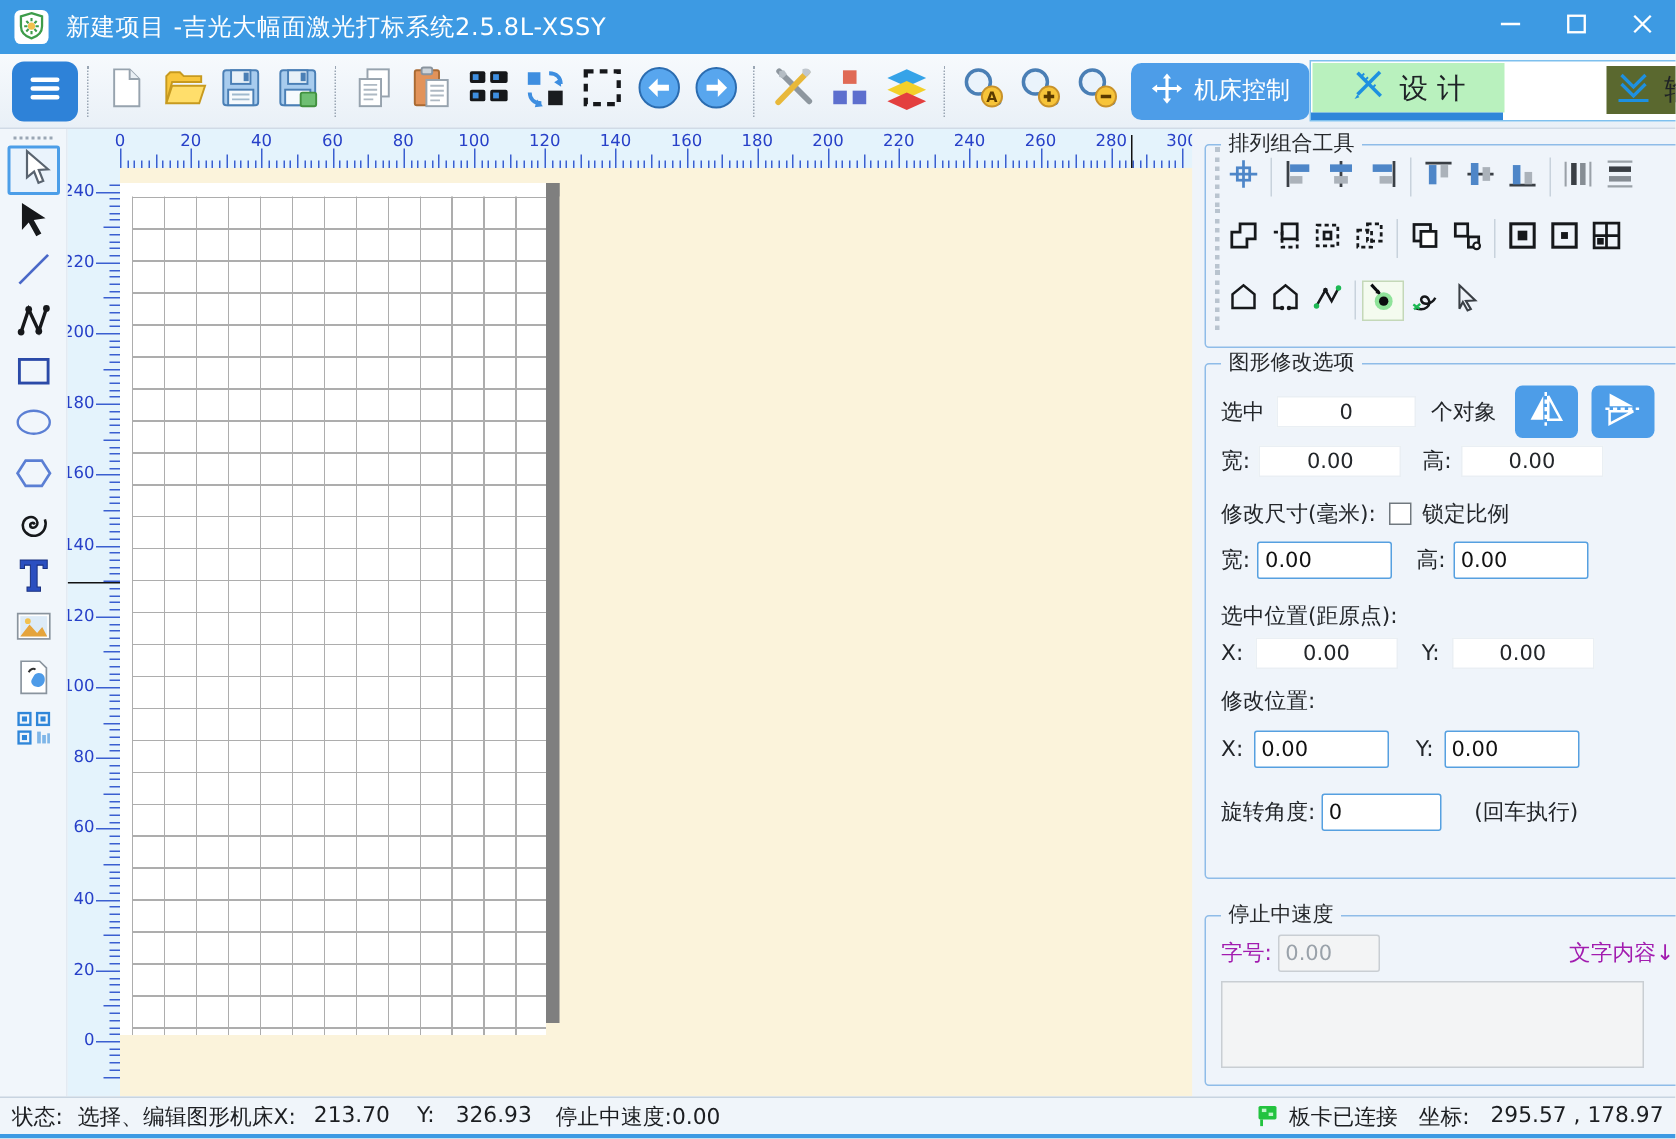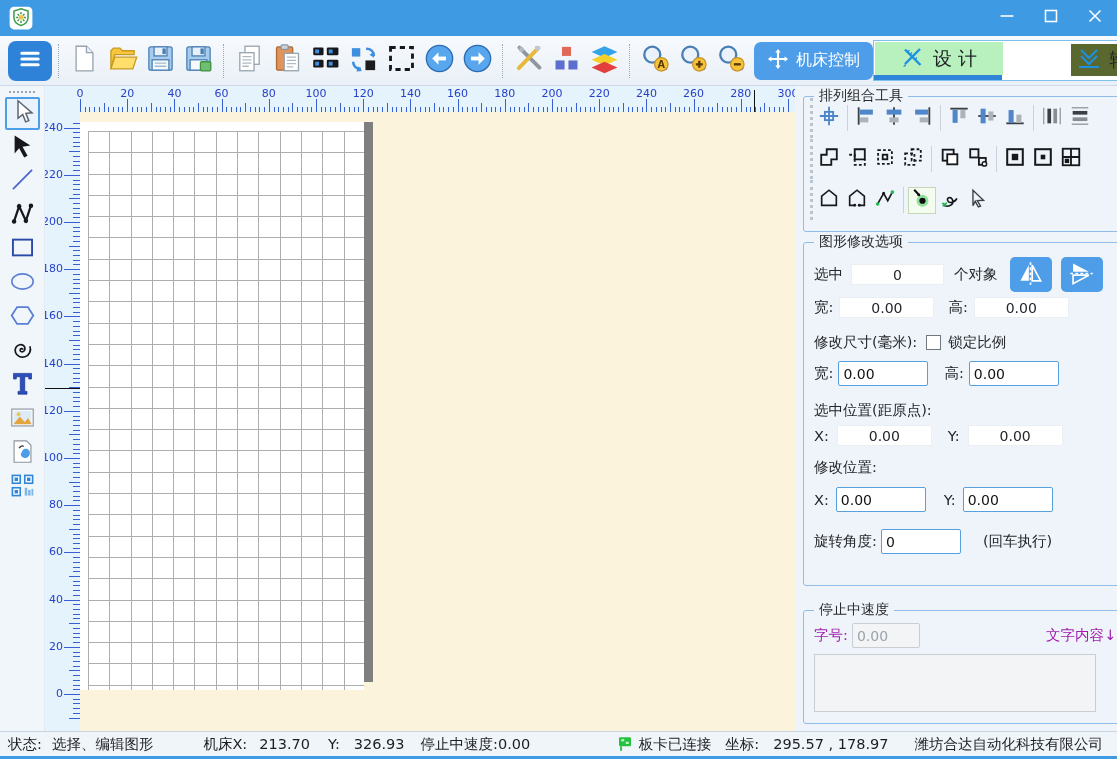--- a/index.html
+++ b/index.html
@@ -95,20 +95,21 @@
 
   <div id="titlebar">
     <span id="app-logo"><svg viewBox="0 0 24 24" xmlns="http://www.w3.org/2000/svg">
           <rect x="1.5" y="1.5" width="21" height="21" rx="4" fill="#fff"></rect>
           <path d="M12 3.5l6.5 2v6c0 4.5-3.5 6.5-6.5 7.5-3-1-6.5-3-6.5-7.5v-6z" fill="none" stroke="#3E9C4A" stroke-width="1.4"></path>
           <circle cx="12" cy="11.5" r="2.2" fill="#F2C14E"></circle>
           <g stroke="#3E9C4A" stroke-width="1.3">
             <path d="M12 6.5v2M12 14.5v2M7.5 11.5h2M14.5 11.5h2M8.8 8.3l1.4 1.4M13.8 13.3l1.4 1.4M15.2 8.3l-1.4 1.4M10.2 13.3l-1.4 1.4"></path>
           </g>
         </svg></span>
+    <span id="title-text">新建项目  -吉光大幅面激光打标系统2.5.8L-XSSY</span>
     <div id="win-controls">
       <span class="win-btn">
           <span><svg viewBox="0 0 24 24" xmlns="http://www.w3.org/2000/svg">
               <path d="M5 12h14" stroke="#fff" stroke-width="1.7"></path>
             </svg></span>
         </span>
       <span class="win-btn">
           <span><svg viewBox="0 0 24 24" xmlns="http://www.w3.org/2000/svg">
               <rect x="6" y="6" width="12" height="12" fill="none" stroke="#fff" stroke-width="1.7"></rect>
             </svg></span>
@@ -967,32 +968,31 @@
         <input class="in-field in-dis" style="width: 68px; margin-left: 4px;" disabled="" value="0.00">
         <span class="dis" style="margin-left:auto;">文字内容↓:</span>
       </div>
       <textarea id="text-content-area" disabled="" style=""></textarea>
     </div>
   </div>
 
   <div id="statusbar">
     <span class="sp">状态:</span>
     <span class="sp" style="margin-left:10px;">选择、编辑图形</span>
-    <span class="sp" style="margin-left:50px;">机床X:</span>
+    <span class="sp" style="">机床X:</span>
     <span class="sp" style="margin-left:12px;">213.70</span>
     <span class="sp" style="margin-left:18px;">Y:</span>
     <span class="sp" style="margin-left:14px;">326.93</span>
     <span class="sp" style="margin-left:16px;">停止中速度:0.00</span>
     <span style="flex:1;"></span>
     <span class="flag sp"><svg viewBox="0 0 24 24" xmlns="http://www.w3.org/2000/svg">
           <rect x="4" y="3" width="16" height="12" rx="1.5" fill="#23C33F"></rect>
           <g fill="#BFF5C9">
             <rect x="7" y="5.5" width="4" height="3"></rect>
             <rect x="13" y="9" width="4" height="3"></rect>
           </g>
           <rect x="5.5" y="15" width="2.5" height="6" fill="#23C33F"></rect>
         </svg></span>
     <span class="sp">板卡已连接</span>
     <span class="sp" style="margin-left:14px;">坐标:</span>
     <span class="sp" style="margin-left:14px;">295.57 , 178.97</span>
-    <span class="sp" style="margin-left:26px;margin-right:6px;">潍坊合达自动化科技有限公司</span>
   </div>
 </div>
 
 </body></html>

